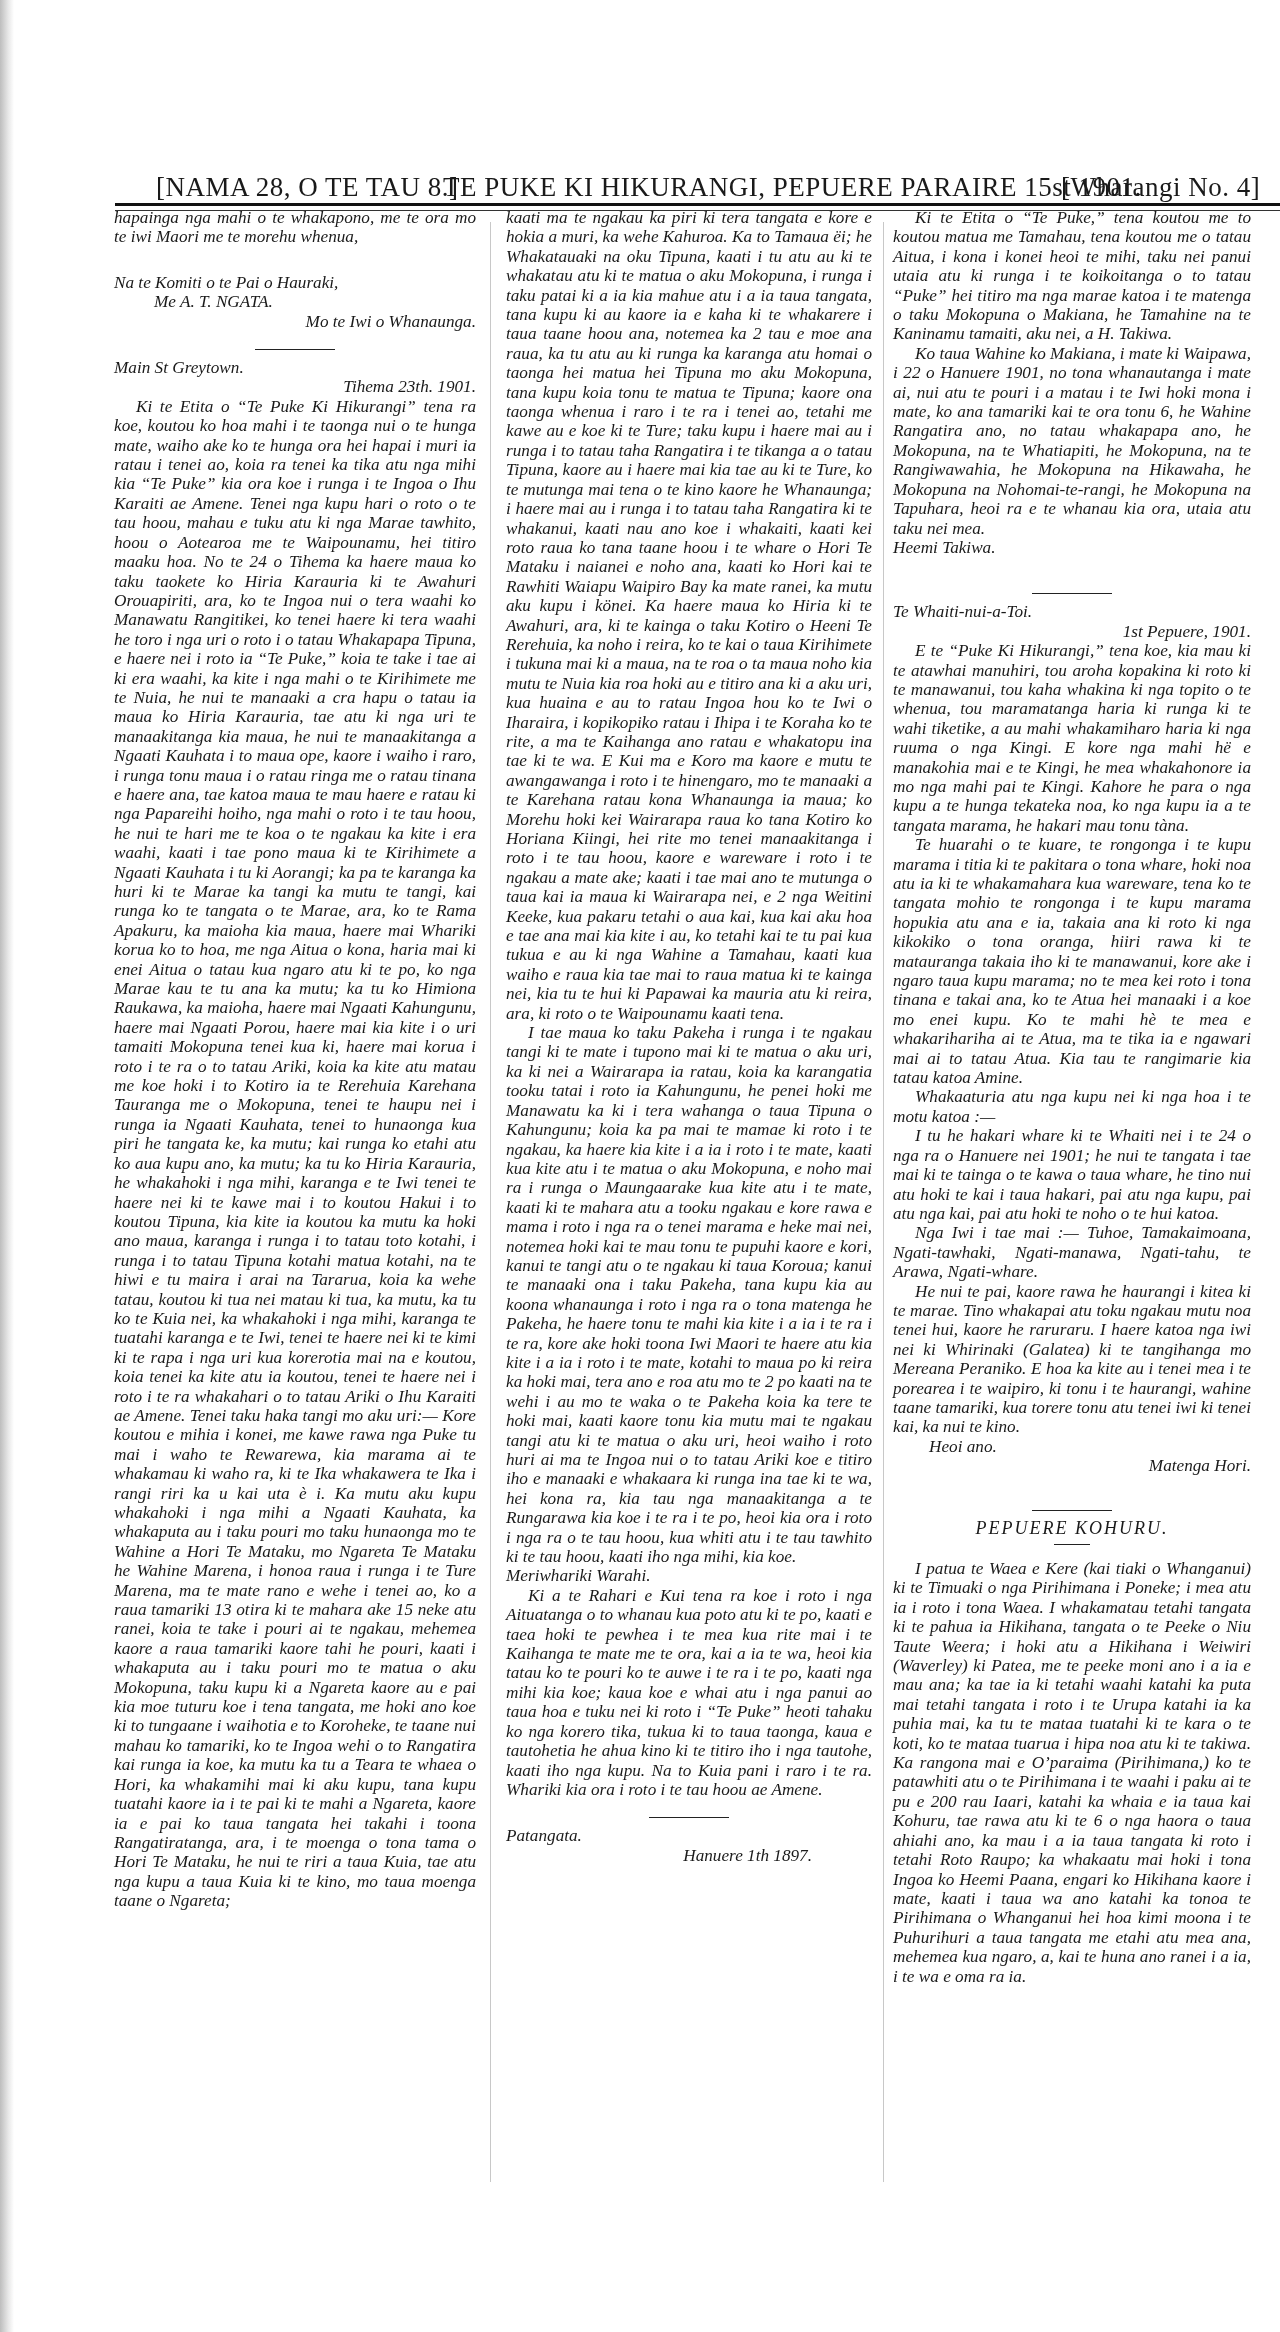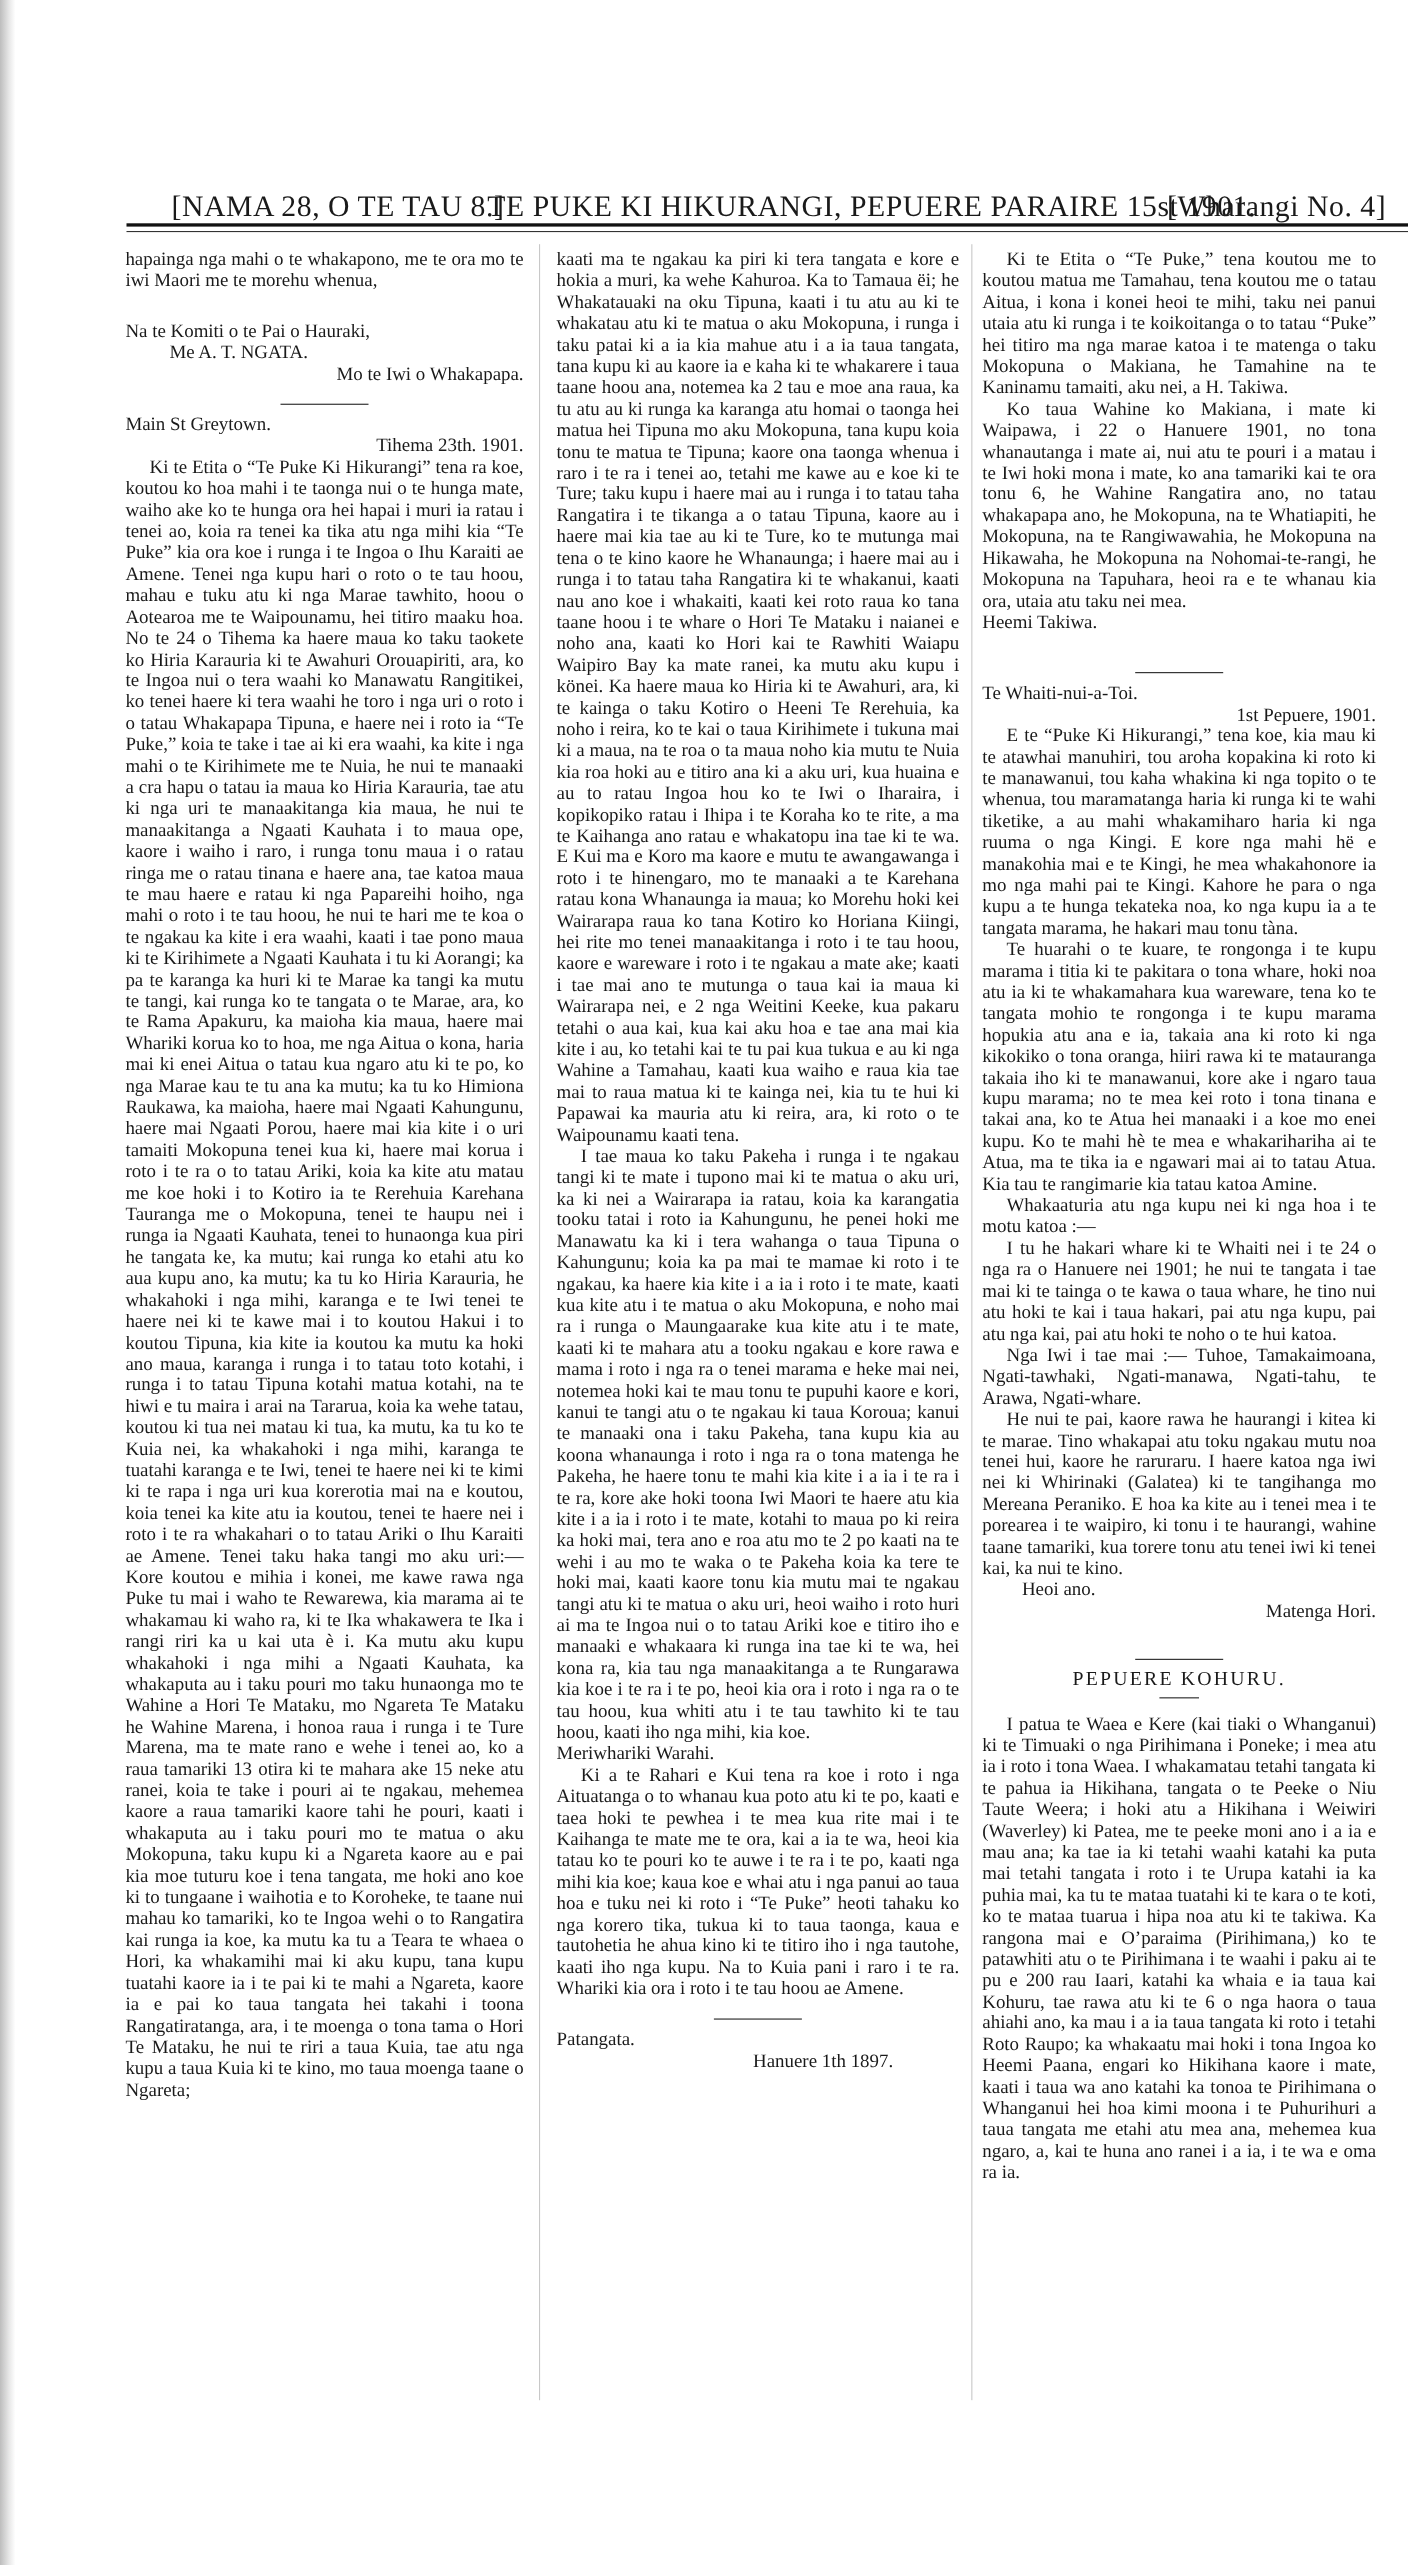--- a/index.html
+++ b/index.html
@@ -8,22 +8,22 @@
   .page-edge { position: absolute; left: 0; top: 0; width: 14px; height: 2332px;
                background: linear-gradient(to right, #bdbdbd, #e8e8e8 60%, #ffffff); }
   .masthead { position: absolute; left: 148px; top: 172px; width: 1132px; height: 26px;
               font-family: "Liberation Serif", serif; font-size: 27px; letter-spacing: 0.5px;
               white-space: nowrap; }
   .masthead .issue { position: absolute; left: 8px; top: 0; }
   .masthead .title { position: absolute; left: 295px; top: 0; }
   .masthead .pageno { position: absolute; left: 913px; top: 0; }
   .rule-thick { position: absolute; left: 115px; top: 203px; width: 1165px; height: 3px; background: #111; }
   .rule-thin { position: absolute; left: 115px; top: 210px; width: 1165px; height: 1px; background: #333; }
-  .col { position: absolute; top: 226px; font-family: "Liberation Serif", serif;
-         font-size: 17.2px; line-height: 19.4px; text-align: justify; }
+  .col { position: absolute; top: 208px; font-family: "Liberation Serif", serif;
+         font-size: 17.2px; line-height: 19.4px; text-align: justify; font-style: italic; }
   .col-1 { left: 114px; width: 362px; }
   .col-2 { left: 506px; width: 366px; }
   .col-3 { left: 893px; width: 358px; }
   .col-divider { position: absolute; top: 222px; width: 1px; height: 1960px; background: #c8c8c8; }
   p { margin: 0; }
   p.para { text-indent: 22px; }
   .sig { text-align: right; }
   .center { text-align: left; }
   .sig-mid { padding-left: 40%; text-align: right; }
   .short-rule { width: 80px; height: 1px; background: #222; margin: 18px auto 8px auto; }
@@ -45,21 +45,21 @@
 <div class="rule-thin"></div>
 
 <div class="col-divider" style="left:490px"></div>
 <div class="col-divider" style="left:883px"></div>
 
 <div class="col col-1">
   <p>hapainga nga mahi o te whakapono, me te ora mo te iwi Maori me te morehu whenua,</p>
   <div class="gap"></div>
   <p class="center">Na te Komiti o te Pai o Hauraki,</p>
   <p class="center" style="padding-left:40px">Me A. T. NGATA.</p>
-  <p class="sig">Mo te Iwi o Whakapapa.</p>
+  <p class="sig">Mo te Iwi o Whanaunga.</p>
   <div class="short-rule"></div>
   <p class="center">Main St Greytown.</p>
   <p class="sig">Tihema 23th. 1901.</p>
   <p class="para">Ki te Etita o “Te Puke Ki Hikurangi” tena ra koe, koutou ko hoa mahi i te taonga nui o te hunga mate, waiho ake ko te hunga ora hei hapai i muri ia ratau i tenei ao, koia ra tenei ka tika atu nga mihi kia “Te Puke” kia ora koe i runga i te Ingoa o Ihu Karaiti ae Amene. Tenei nga kupu hari o roto o te tau hoou, mahau e tuku atu ki nga Marae tawhito, hoou o Aotearoa me te Waipounamu, hei titiro maaku hoa. No te 24 o Tihema ka haere maua ko taku taokete ko Hiria Karauria ki te Awahuri Orouapiriti, ara, ko te Ingoa nui o tera waahi ko Manawatu Rangitikei, ko tenei haere ki tera waahi he toro i nga uri o roto i o tatau Whakapapa Tipuna, e haere nei i roto ia “Te Puke,” koia te take i tae ai ki era waahi, ka kite i nga mahi o te Kirihimete me te Nuia, he nui te manaaki a cra hapu o tatau ia maua ko Hiria Karauria, tae atu ki nga uri te manaakitanga kia maua, he nui te manaakitanga a Ngaati Kauhata i to maua ope, kaore i waiho i raro, i runga tonu maua i o ratau ringa me o ratau tinana e haere ana, tae katoa maua te mau haere e ratau ki nga Papareihi hoiho, nga mahi o roto i te tau hoou, he nui te hari me te koa o te ngakau ka kite i era waahi, kaati i tae pono maua ki te Kirihimete a Ngaati Kauhata i tu ki Aorangi; ka pa te karanga ka huri ki te Marae ka tangi ka mutu te tangi, kai runga ko te tangata o te Marae, ara, ko te Rama Apakuru, ka maioha kia maua, haere mai Whariki korua ko to hoa, me nga Aitua o kona, haria mai ki enei Aitua o tatau kua ngaro atu ki te po, ko nga Marae kau te tu ana ka mutu; ka tu ko Himiona Raukawa, ka maioha, haere mai Ngaati Kahungunu, haere mai Ngaati Porou, haere mai kia kite i o uri tamaiti Mokopuna tenei kua ki, haere mai korua i roto i te ra o to tatau Ariki, koia ka kite atu matau me koe hoki i to Kotiro ia te Rerehuia Karehana Tauranga me o Mokopuna, tenei te haupu nei i runga ia Ngaati Kauhata, tenei to hunaonga kua piri he tangata ke, ka mutu; kai runga ko etahi atu ko aua kupu ano, ka mutu; ka tu ko Hiria Karauria, he whakahoki i nga mihi, karanga e te Iwi tenei te haere nei ki te kawe mai i to koutou Hakui i to koutou Tipuna, kia kite ia koutou ka mutu ka hoki ano maua, karanga i runga i to tatau toto kotahi, i runga i to tatau Tipuna kotahi matua kotahi, na te hiwi e tu maira i arai na Tararua, koia ka wehe tatau, koutou ki tua nei matau ki tua, ka mutu, ka tu ko te Kuia nei, ka whakahoki i nga mihi, karanga te tuatahi karanga e te Iwi, tenei te haere nei ki te kimi ki te rapa i nga uri kua korerotia mai na e koutou, koia tenei ka kite atu ia koutou, tenei te haere nei i roto i te ra whakahari o to tatau Ariki o Ihu Karaiti ae Amene. Tenei taku haka tangi mo aku uri:— Kore koutou e mihia i konei, me kawe rawa nga Puke tu mai i waho te Rewarewa, kia marama ai te whakamau ki waho ra, ki te Ika whakawera te Ika i rangi riri ka u kai uta è i. Ka mutu aku kupu whakahoki i nga mihi a Ngaati Kauhata, ka whakaputa au i taku pouri mo taku hunaonga mo te Wahine a Hori Te Mataku, mo Ngareta Te Mataku he Wahine Marena, i honoa raua i runga i te Ture Marena, ma te mate rano e wehe i tenei ao, ko a raua tamariki 13 otira ki te mahara ake 15 neke atu ranei, koia te take i pouri ai te ngakau, mehemea kaore a raua tamariki kaore tahi he pouri, kaati i whakaputa au i taku pouri mo te matua o aku Mokopuna, taku kupu ki a Ngareta kaore au e pai kia moe tuturu koe i tena tangata, me hoki ano koe ki to tungaane i waihotia e to Koroheke, te taane nui mahau ko tamariki, ko te Ingoa wehi o to Rangatira kai runga ia koe, ka mutu ka tu a Teara te whaea o Hori, ka whakamihi mai ki aku kupu, tana kupu tuatahi kaore ia i te pai ki te mahi a Ngareta, kaore ia e pai ko taua tangata hei takahi i toona Rangatiratanga, ara, i te moenga o tona tama o Hori Te Mataku, he nui te riri a taua Kuia, tae atu nga kupu a taua Kuia ki te kino, mo taua moenga taane o Ngareta;</p>
 </div>
 
 <div class="col col-2">
   <p>kaati ma te ngakau ka piri ki tera tangata e kore e hokia a muri, ka wehe Kahuroa. Ka to Tamaua ëi; he Whakatauaki na oku Tipuna, kaati i tu atu au ki te whakatau atu ki te matua o aku Mokopuna, i runga i taku patai ki a ia kia mahue atu i a ia taua tangata, tana kupu ki au kaore ia e kaha ki te whakarere i taua taane hoou ana, notemea ka 2 tau e moe ana raua, ka tu atu au ki runga ka karanga atu homai o taonga hei matua hei Tipuna mo aku Mokopuna, tana kupu koia tonu te matua te Tipuna; kaore ona taonga whenua i raro i te ra i tenei ao, tetahi me kawe au e koe ki te Ture; taku kupu i haere mai au i runga i to tatau taha Rangatira i te tikanga a o tatau Tipuna, kaore au i haere mai kia tae au ki te Ture, ko te mutunga mai tena o te kino kaore he Whanaunga; i haere mai au i runga i to tatau taha Rangatira ki te whakanui, kaati nau ano koe i whakaiti, kaati kei roto raua ko tana taane hoou i te whare o Hori Te Mataku i naianei e noho ana, kaati ko Hori kai te Rawhiti Waiapu Waipiro Bay ka mate ranei, ka mutu aku kupu i könei. Ka haere maua ko Hiria ki te Awahuri, ara, ki te kainga o taku Kotiro o Heeni Te Rerehuia, ka noho i reira, ko te kai o taua Kirihimete i tukuna mai ki a maua, na te roa o ta maua noho kia mutu te Nuia kia roa hoki au e titiro ana ki a aku uri, kua huaina e au to ratau Ingoa hou ko te Iwi o Iharaira, i kopikopiko ratau i Ihipa i te Koraha ko te rite, a ma te Kaihanga ano ratau e whakatopu ina tae ki te wa. E Kui ma e Koro ma kaore e mutu te awangawanga i roto i te hinengaro, mo te manaaki a te Karehana ratau kona Whanaunga ia maua; ko Morehu hoki kei Wairarapa raua ko tana Kotiro ko Horiana Kiingi, hei rite mo tenei manaakitanga i roto i te tau hoou, kaore e wareware i roto i te ngakau a mate ake; kaati i tae mai ano te mutunga o taua kai ia maua ki Wairarapa nei, e 2 nga Weitini Keeke, kua pakaru tetahi o aua kai, kua kai aku hoa e tae ana mai kia kite i au, ko tetahi kai te tu pai kua tukua e au ki nga Wahine a Tamahau, kaati kua waiho e raua kia tae mai to raua matua ki te kainga nei, kia tu te hui ki Papawai ka mauria atu ki reira, ara, ki roto o te Waipounamu kaati tena.</p>
   <p class="para">I tae maua ko taku Pakeha i runga i te ngakau tangi ki te mate i tupono mai ki te matua o aku uri, ka ki nei a Wairarapa ia ratau, koia ka karangatia tooku tatai i roto ia Kahungunu, he penei hoki me Manawatu ka ki i tera wahanga o taua Tipuna o Kahungunu; koia ka pa mai te mamae ki roto i te ngakau, ka haere kia kite i a ia i roto i te mate, kaati kua kite atu i te matua o aku Mokopuna, e noho mai ra i runga o Maungaarake kua kite atu i te mate, kaati ki te mahara atu a tooku ngakau e kore rawa e mama i roto i nga ra o tenei marama e heke mai nei, notemea hoki kai te mau tonu te pupuhi kaore e kori, kanui te tangi atu o te ngakau ki taua Koroua; kanui te manaaki ona i taku Pakeha, tana kupu kia au koona whanaunga i roto i nga ra o tona matenga he Pakeha, he haere tonu te mahi kia kite i a ia i te ra i te ra, kore ake hoki toona Iwi Maori te haere atu kia kite i a ia i roto i te mate, kotahi to maua po ki reira ka hoki mai, tera ano e roa atu mo te 2 po kaati na te wehi i au mo te waka o te Pakeha koia ka tere te hoki mai, kaati kaore tonu kia mutu mai te ngakau tangi atu ki te matua o aku uri, heoi waiho i roto huri ai ma te Ingoa nui o to tatau Ariki koe e titiro iho e manaaki e whakaara ki runga ina tae ki te wa, hei kona ra, kia tau nga manaakitanga a te Rungarawa kia koe i te ra i te po, heoi kia ora i roto i nga ra o te tau hoou, kua whiti atu i te tau tawhito ki te tau hoou, kaati iho nga mihi, kia koe.</p>
   <p class="center">Meriwhariki Warahi.</p>

